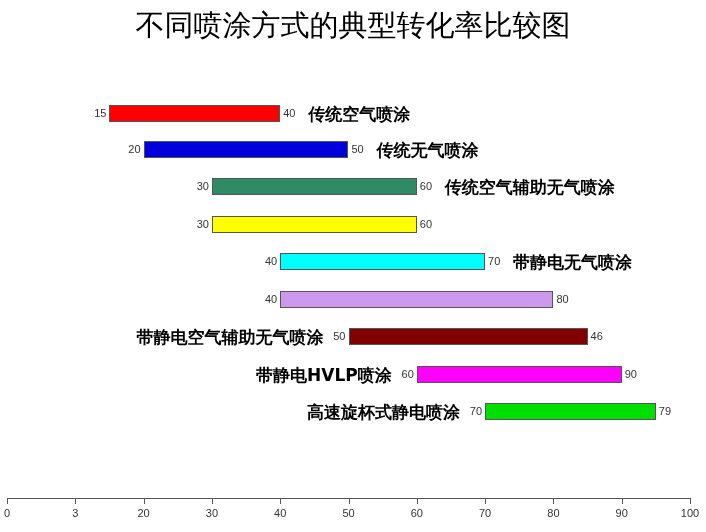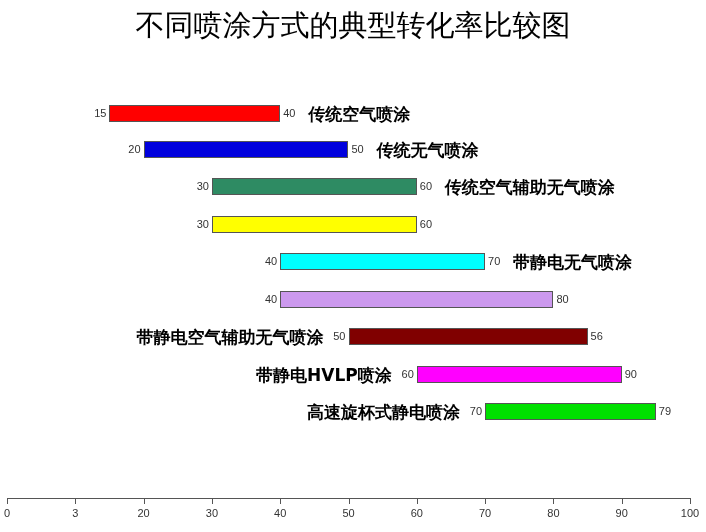--- a/index.html
+++ b/index.html
@@ -156,21 +156,21 @@
         <div class="bar-label right" style="left: 513.1px;">带静电无气喷涂</div>
       </div>
       <div class="bar-row" style="top: 290.5px;">
         <div class="bar-rect" style="left: 280.2px; width: 273.2px; background: rgb(204, 153, 238);"></div>
         <div class="bar-value start" style="left: 280.2px;">40</div>
         <div class="bar-value end" style="left: 553.4px;">80</div>
       </div>
       <div class="bar-row" style="top: 328px;">
         <div class="bar-rect" style="left: 348.5px; width: 239.05px; background: rgb(128, 0, 0);"></div>
         <div class="bar-value start" style="left: 348.5px;">50</div>
-        <div class="bar-value end" style="left: 587.55px;">56</div>
+        <div class="bar-value end" style="left: 587.55px;">46</div>
         <div class="bar-label left" style="left: 323.5px;">带静电空气辅助无气喷涂</div>
       </div>
       <div class="bar-row" style="top: 365.5px;">
         <div class="bar-rect" style="left: 416.8px; width: 204.9px; background: rgb(255, 0, 255);"></div>
         <div class="bar-value start" style="left: 416.8px;">60</div>
         <div class="bar-value end" style="left: 621.7px;">90</div>
         <div class="bar-label left" style="left: 391.8px;">带静电HVLP喷涂</div>
       </div>
       <div class="bar-row" style="top: 403px;">
         <div class="bar-rect" style="left: 485.1px; width: 170.75px; background: rgb(0, 224, 0);"></div>

